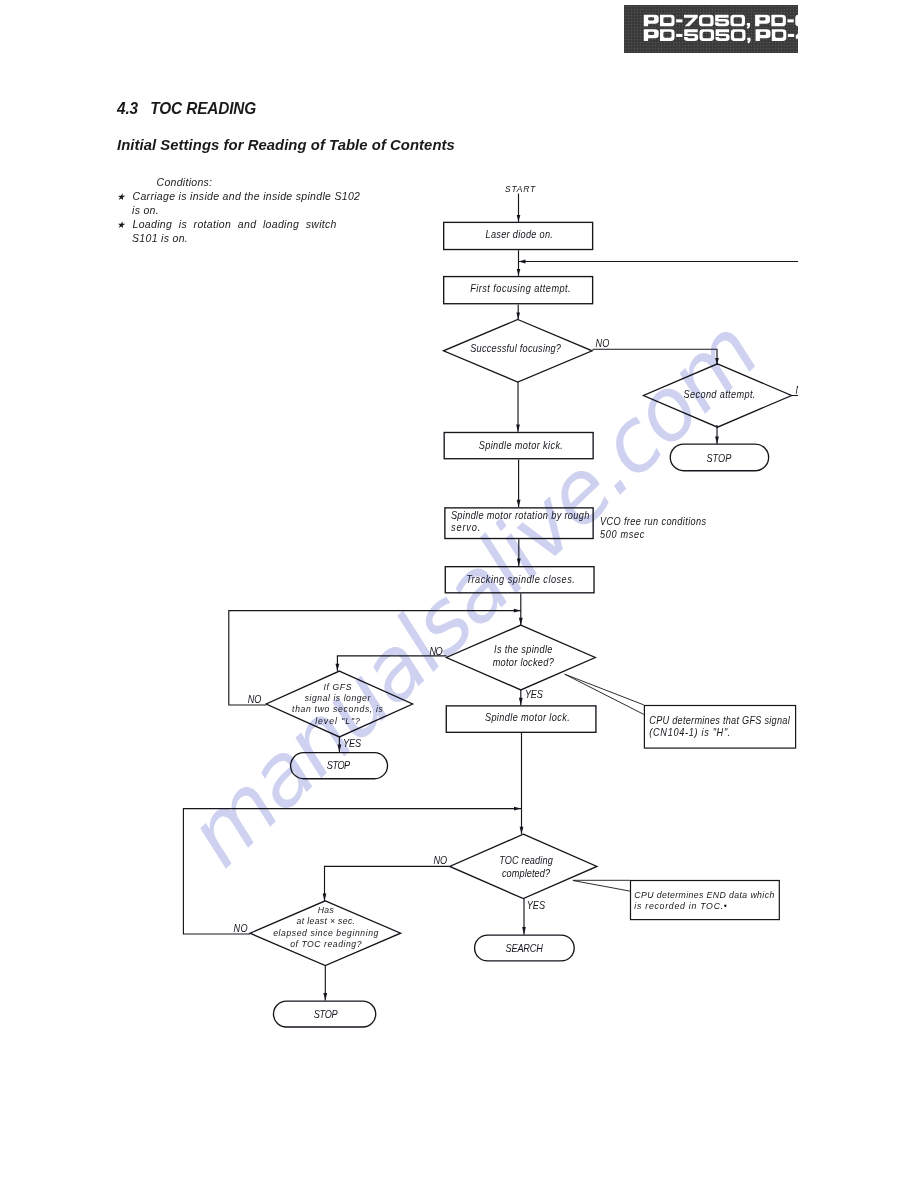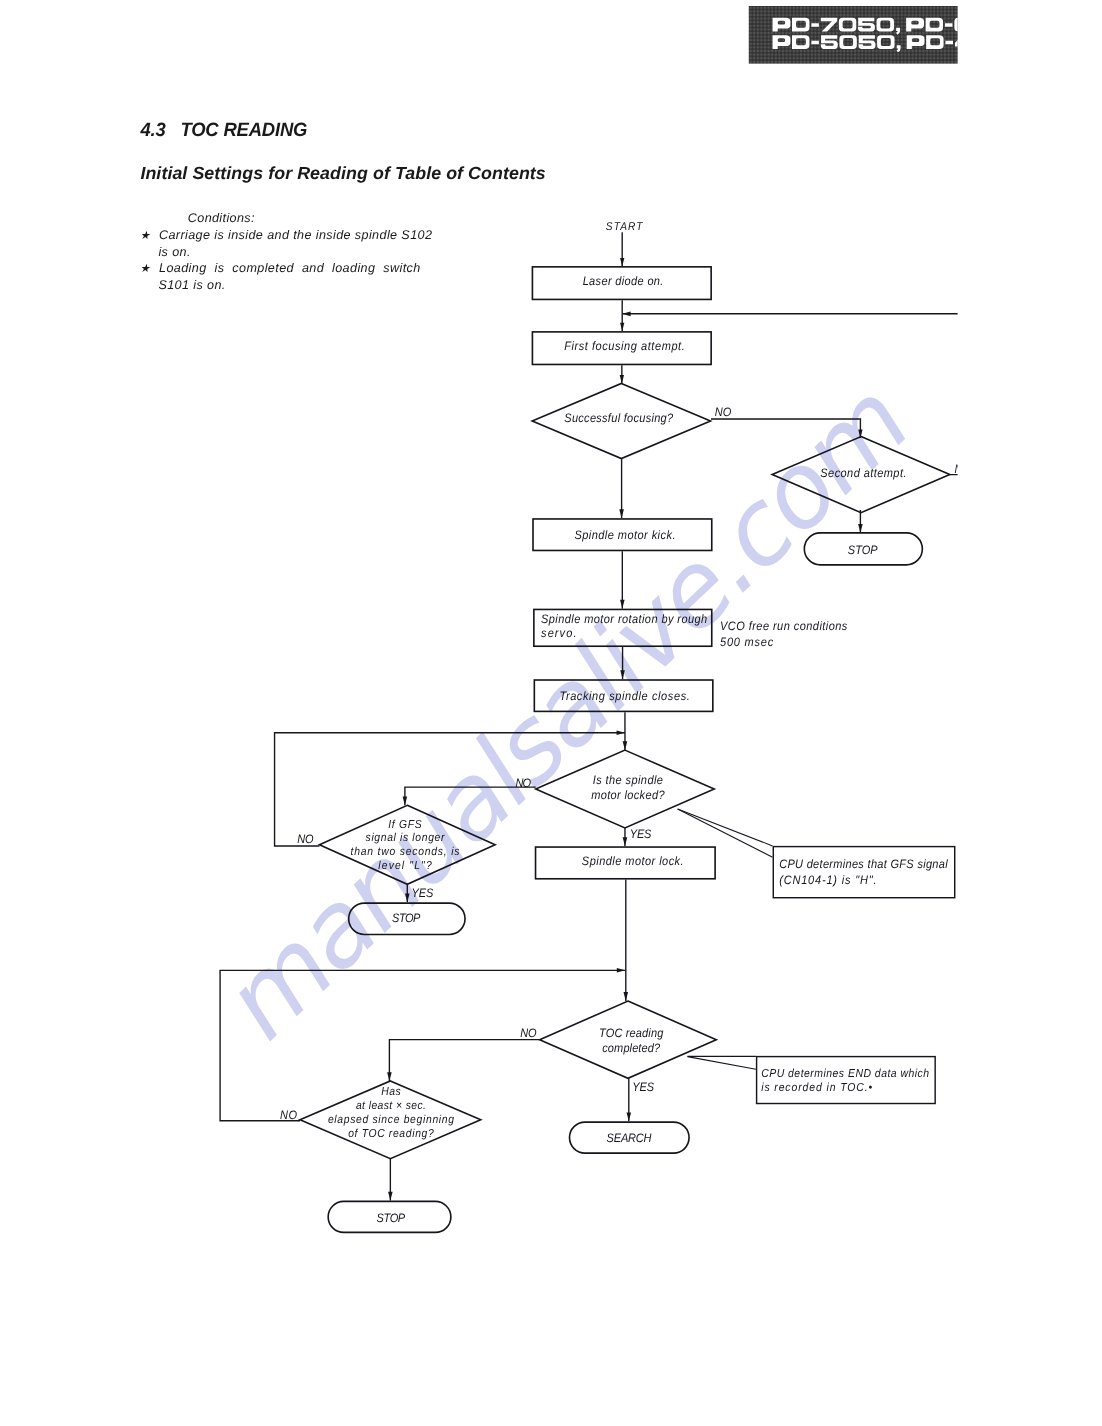--- a/index.html
+++ b/index.html
@@ -107,21 +107,21 @@
   <div class="sub-head">Initial Settings for Reading of Table of Contents</div>
 
   <div class="cond-title">Conditions:</div>
   <div class="cond-item c1">
     <span class="star">★</span><span class="ct">Carriage is inside and the inside spindle S102</span>
   </div>
   <div class="cond-item c2">
     <span class="ct">is on.</span>
   </div>
   <div class="cond-item c3">
-    <span class="star">★</span><span class="ct jt">Loading is completed and loading switch</span>
+    <span class="star">★</span><span class="ct jt">Loading is rotation and loading switch</span>
   </div>
   <div class="cond-item c4">
     <span class="ct">S101 is on.</span>
   </div>
 
   <svg class="flow" width="918" height="1188" viewBox="0 0 918 1188">
     <g id="flow-g">
         <path d="M 502.5 193.5 L 502.5 222" fill="none" stroke="#15161c" stroke-width="1.15" stroke-linejoin="miter" stroke-linecap="butt"></path>
         <path d="M 502.5 250.2 L 502.5 275.9" fill="none" stroke="#15161c" stroke-width="1.15" stroke-linejoin="miter" stroke-linecap="butt"></path>
         <path d="M 502.2 304.4 L 502.2 319.5" fill="none" stroke="#15161c" stroke-width="1.15" stroke-linejoin="miter" stroke-linecap="butt"></path>

